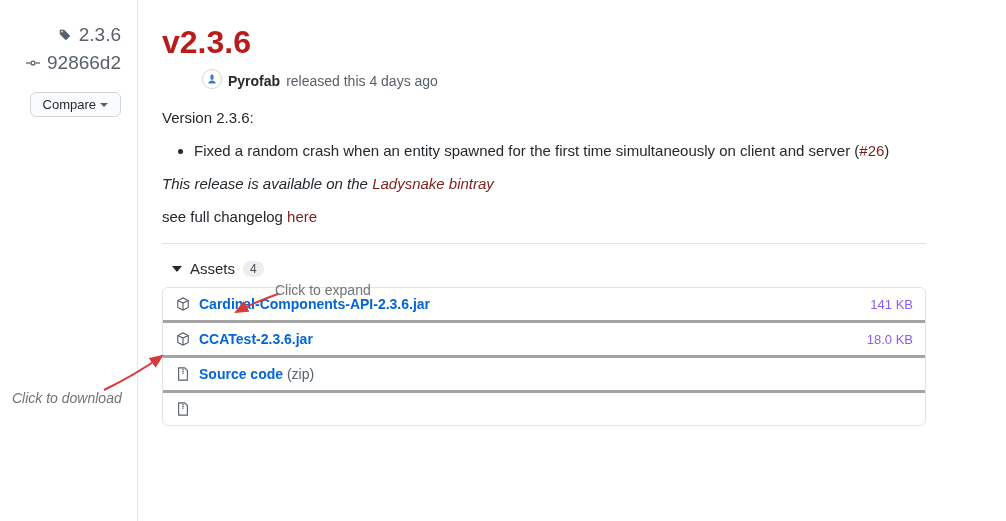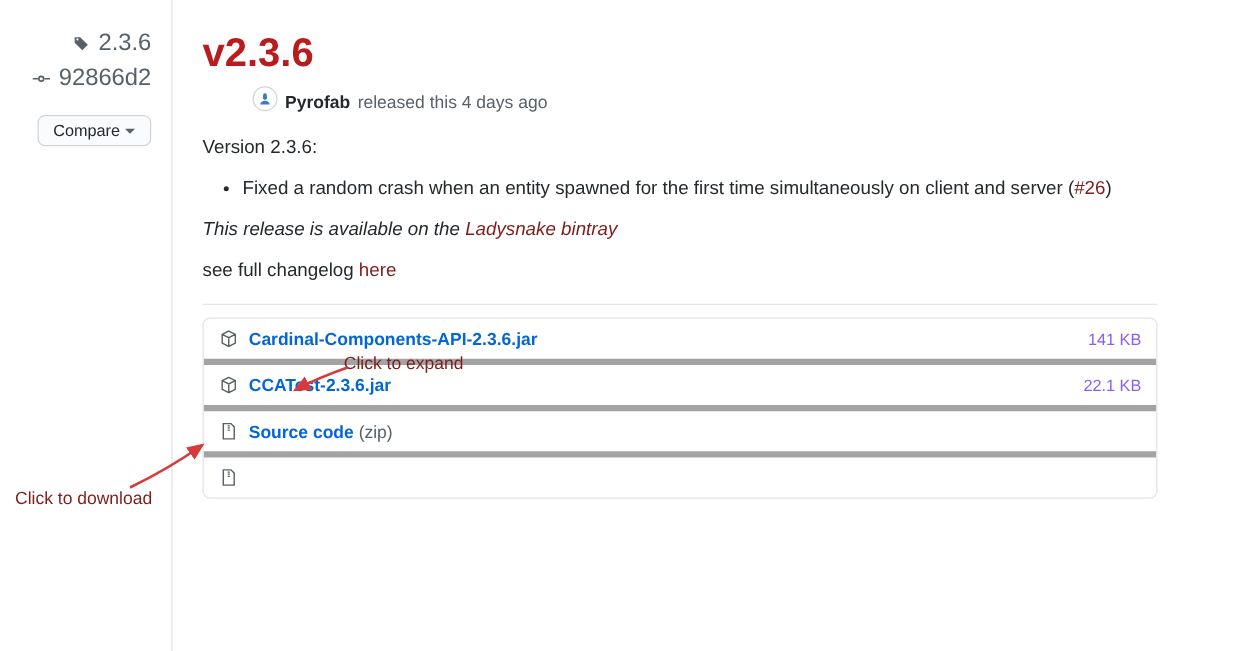--- a/index.html
+++ b/index.html
@@ -116,37 +116,37 @@
   .assets-list {
     border: 1px solid #e1e4e8;
     border-radius: 6px;
     overflow: hidden;
   }
   .asset {
     display: flex;
     align-items: center;
     justify-content: space-between;
     padding: 8px 12px;
-    border-top: 5px solid #a3a3a3;
+    border-top: 3px solid #a3a3a3;
   }
   .asset:first-child { border-top: none; }
   .asset .left {
     display: flex;
     align-items: center;
     gap: 8px;
   }
   .asset .ico { width:16px; height:16px; display:inline-flex; align-items:center; justify-content:center; }
   .asset .name { color: #0366d6; font-weight: 600; font-size: 14px; }
   .asset .fmt { color: #586069; font-weight: 400; }
   .asset .size { color: #8b5cf6; font-size: 13px; }
 
   
   .anno {
     position: absolute;
-    color: #7f1d1d;
+    color: #737373;
     font-family: "Segoe UI", Arial, sans-serif;
     font-size: 14px;
     pointer-events: none;
   }
   .arrow-svg { position: absolute; pointer-events: none; }
 </style>
 </head>
 <body>
 
 <div class="page">
@@ -200,20 +200,25 @@
         <em>
           <span>This release is available on the </span><a href="#" class="link">Ladysnake bintray</a>
         </em>
       </p>
       <p>
         <span>see full changelog </span><a href="#" class="link">here</a>
       </p>
 
       <hr>
 
+      <div class="assets-header">
+        <span class="triangle-down"></span>
+        <span>Assets</span>
+        <span class="count">4</span>
+      </div>
 
       <div class="assets-list">
         <div class="asset">
           <div class="left">
             <span class="ico">
               <svg width="14" height="14" viewBox="0 0 16 16">
                   <path fill="none" stroke="#586069" stroke-width="1.3" d="M8 1l6 3v8l-6 3-6-3V4l6-3zm-6 3l6 3 6-3M8 7v8"></path>
                 </svg>
             </span>
             <a href="#" class="name">Cardinal-Components-API-2.3.6.jar</a>
@@ -222,21 +227,21 @@
         </div>
         <div class="asset">
           <div class="left">
             <span class="ico">
               <svg width="14" height="14" viewBox="0 0 16 16">
                   <path fill="none" stroke="#586069" stroke-width="1.3" d="M8 1l6 3v8l-6 3-6-3V4l6-3zm-6 3l6 3 6-3M8 7v8"></path>
                 </svg>
             </span>
             <a href="#" class="name">CCATest-2.3.6.jar</a>
           </div>
-          <span class="size">22.1 KB</span>
+          <span class="size">18.0 KB</span>
         </div>
         <div class="asset">
           <div class="left">
             <span class="ico">
               <svg width="14" height="14" viewBox="0 0 16 16">
                   <path fill="none" stroke="#586069" stroke-width="1.3" d="M3 1h7l3 3v11H3V1z"></path>
                   <path stroke="#586069" stroke-width="1.1" d="M7 3h2M7 5h2M7 7h2"></path>
                 </svg>
             </span>
             <a href="#" class="name"><span>Source code</span> <span class="fmt">(zip)</span></a>
@@ -261,21 +266,21 @@
   <div class="anno" style="left:275px; top:282px;">Click to expand</div>
   <svg class="arrow-svg" style="left:230px; top:290px;" width="50" height="28">
     <defs>
         <marker id="ah1" markerWidth="8" markerHeight="8" refX="6" refY="3" orient="auto">
           <path d="M0,0 L7,3 L0,6 z" fill="#d73a3a"></path>
         </marker>
       </defs>
     <path d="M48 4 Q25 12 6 22" stroke="#d73a3a" stroke-width="2" fill="none" marker-end="url(#ah1)"></path>
   </svg>
 
-  <div class="anno" style="left:12px; top:390px;">Click to download</div>
+  <div class="anno" style="left:12px; top:390px;font-style:italic;">Click to download</div>
   <svg class="arrow-svg" style="left:100px; top:350px;" width="70" height="45">
     <defs>
         <marker id="ah2" markerWidth="8" markerHeight="8" refX="6" refY="3" orient="auto">
           <path d="M0,0 L7,3 L0,6 z" fill="#d73a3a"></path>
         </marker>
       </defs>
     <path d="M4 40 Q35 25 62 6" stroke="#d73a3a" stroke-width="2" fill="none" marker-end="url(#ah2)"></path>
   </svg>
 
 </div>

